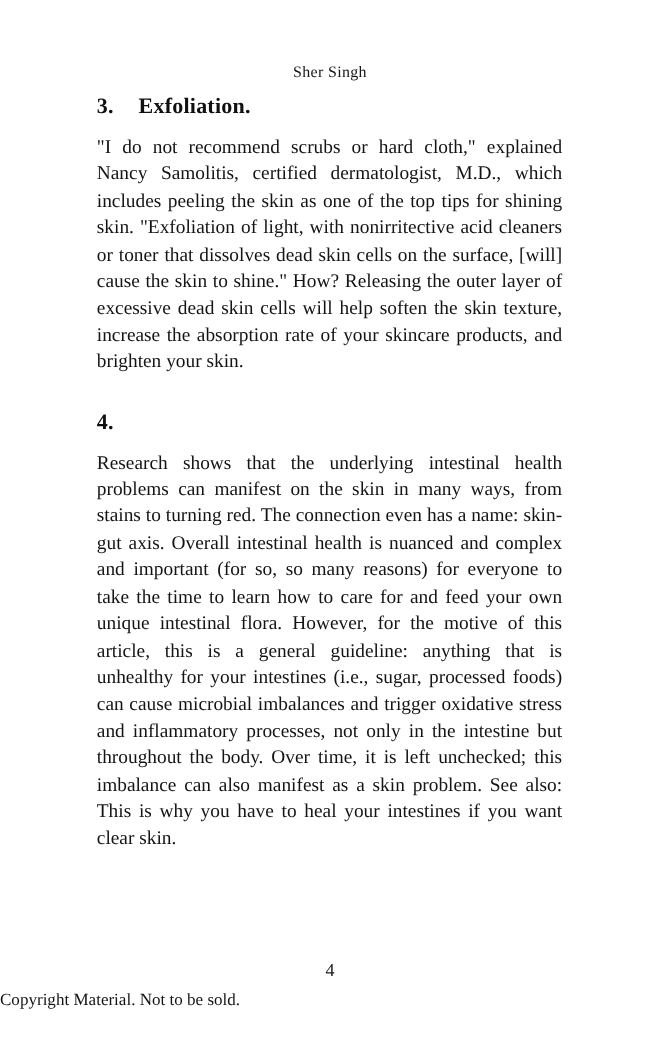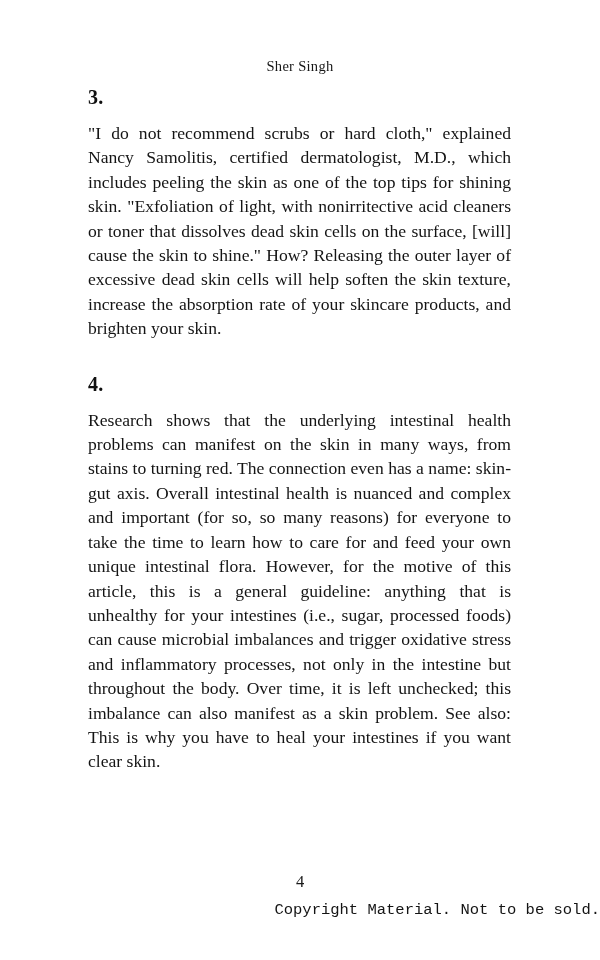--- a/index.html
+++ b/index.html
@@ -63,38 +63,39 @@
     width: 100%;
     text-align: center;
     font-size: 16.5px;
     color: #1a1a1a;
   }
   .copyright {
     position: absolute;
     top: 901px;
     left: 0;
     width: 100%;
-    text-align: right;
-    font-family: Liberation Mono, monospace;
+    text-align: left;
+    font-family: Liberation Serif, serif;
     font-size: 15.5px;
     color: #141414;
   }
 </style>
 </head>
 <body>
 
 <div class="page">
 
   <div class="running-header">Sher Singh</div>
 
   <div class="content">
 
     <div class="section">
       <div class="section-heading">
         <span class="section-number">3.</span>
+        <span class="section-title">Exfoliation.</span>
       </div>
       <p class="section-body">"I do not recommend scrubs or hard cloth," explained Nancy Samolitis, certified dermatologist, M.D., which includes peeling the skin as one of the top tips for shining skin. "Exfoliation of light, with nonirritective acid cleaners or toner that dissolves dead skin cells on the surface, [will] cause the skin to shine." How? Releasing the outer layer of excessive dead skin cells will help soften the skin texture, increase the absorption rate of your skincare products, and brighten your skin.</p>
     </div>
 
     <div class="section">
       <div class="section-heading">
         <span class="section-number">4.</span>
       </div>
       <p class="section-body">Research shows that the underlying intestinal health problems can manifest on the skin in many ways, from stains to turning red. The connection even has a name: skin-gut axis. Overall intestinal health is nuanced and complex and important (for so, so many reasons) for everyone to take the time to learn how to care for and feed your own unique intestinal flora. However, for the motive of this article, this is a general guideline: anything that is unhealthy for your intestines (i.e., sugar, processed foods) can cause microbial imbalances and trigger oxidative stress and inflammatory processes, not only in the intestine but throughout the body. Over time, it is left unchecked; this imbalance can also manifest as a skin problem. See also: This is why you have to heal your intestines if you want clear skin.</p>
     </div>

